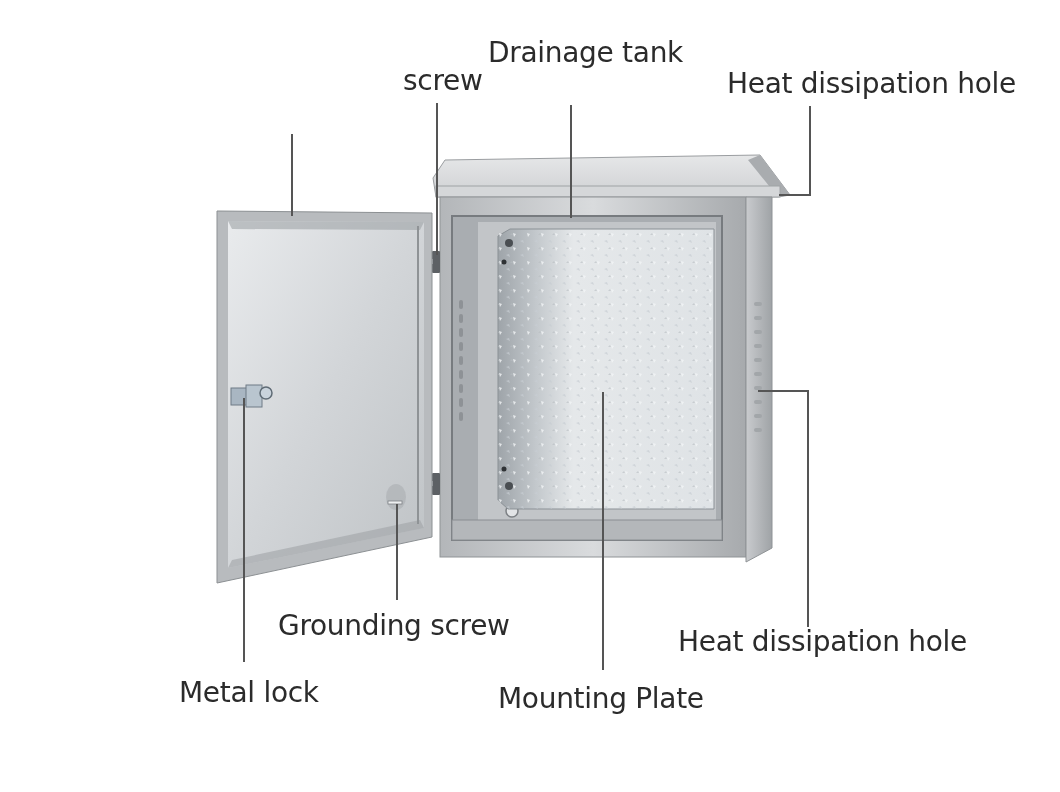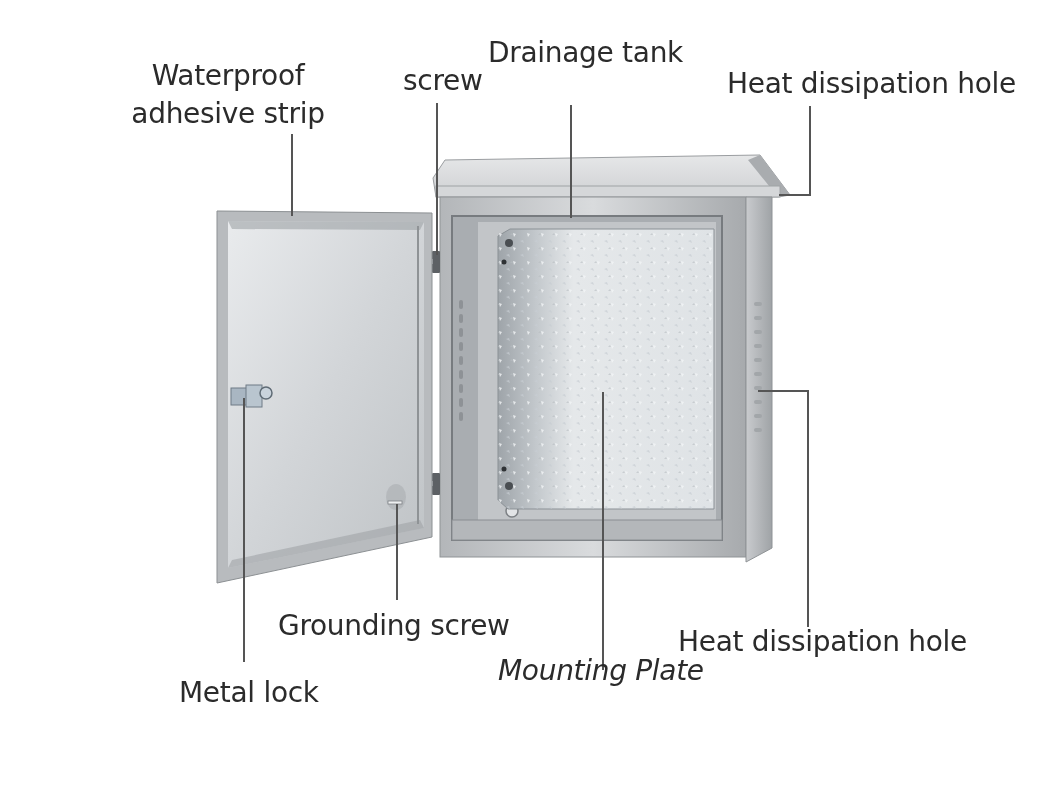--- a/index.html
+++ b/index.html
@@ -133,25 +133,21 @@
       <polyline points="437,103 437,255"></polyline>
       <polyline points="571,105 571,218"></polyline>
       <polyline points="810,106 810,195 779,195"></polyline>
       <polyline points="244,398 244,662"></polyline>
       <polyline points="397,504 397,600"></polyline>
       <polyline points="603,392 603,670"></polyline>
       <polyline points="758,391 808,391 808,627"></polyline>
     </g>
   </svg>
 
-  <div class="label center" style="left:128px; top:57px; width:200px;">
-    <div>Waterproof</div>
-    <div>adhesive strip</div>
-  </div>
   <div class="label" style="left:403px; top:62px;">screw</div>
   <div class="label" style="left:488px; top:34px;">Drainage tank</div>
   <div class="label" style="left:727px; top:65px;">Heat dissipation hole</div>
   <div class="label" style="left:179px; top:674px;">Metal lock</div>
   <div class="label" style="left:278px; top:607px;">Grounding screw</div>
-  <div class="label" style="left:498px; top:652px;font-style:italic;">Mounting Plate</div>
+  <div class="label" style="left:498px; top:680px;">Mounting Plate</div>
   <div class="label" style="left:678px; top:623px;">Heat dissipation hole</div>
 
 </div>
 
 </body></html>

